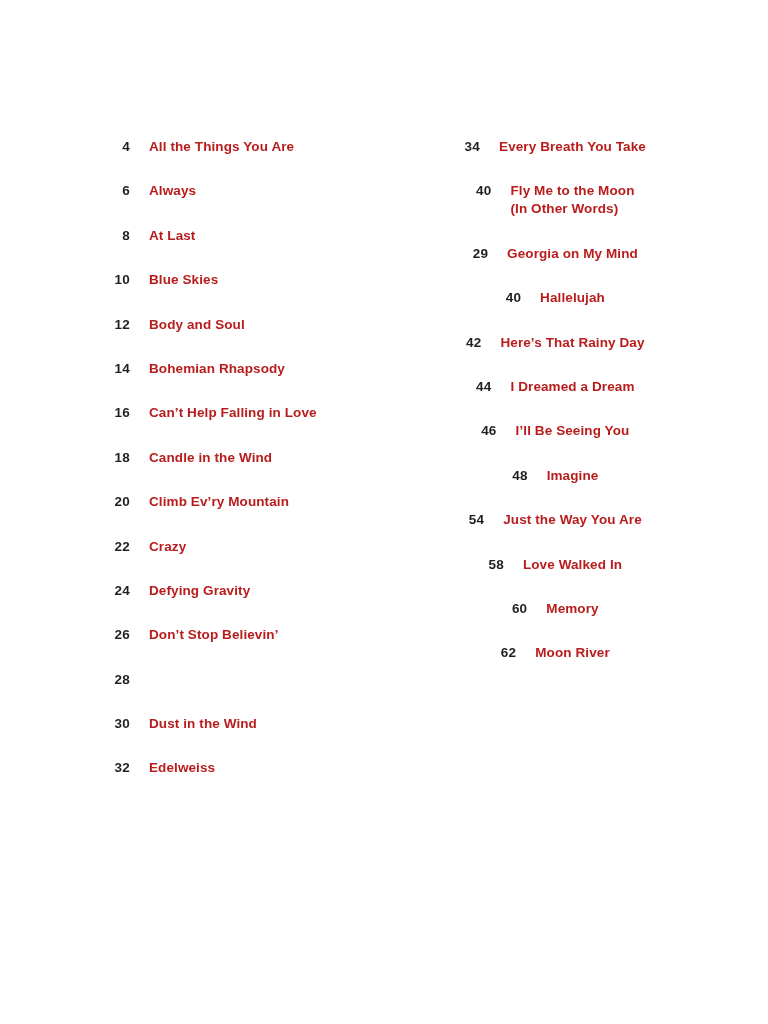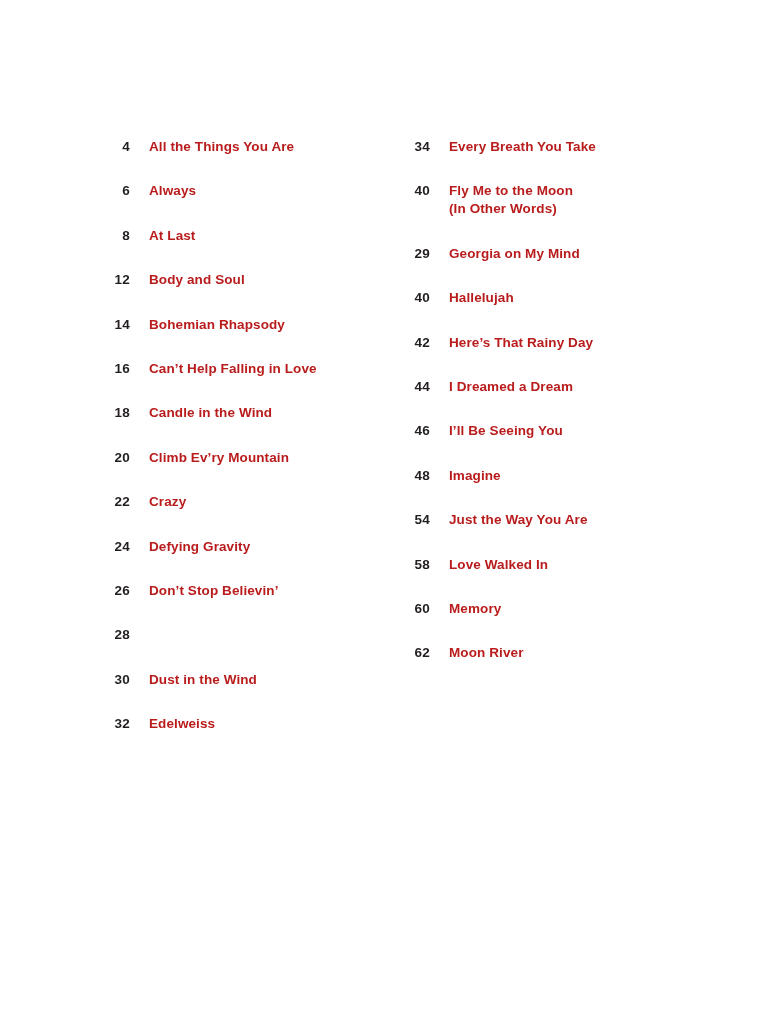--- a/index.html
+++ b/index.html
@@ -31,20 +31,21 @@
   }
   .toc-column {
     display: flex;
     flex-direction: column;
   }
   .toc-column.left {
     width: 300px;
   }
   .toc-column.right {
     width: 300px;
+    align-items: center;
   }
   .toc-entry {
     display: flex;
     flex-direction: row;
     align-items: flex-start;
     margin-bottom: 26.4px;
   }
   .toc-entry .page-num {
     width: 34px;
     flex: 0 0 34px;
@@ -76,20 +77,24 @@
         <span class="page-num">4</span>
         <span class="title">All the Things You Are</span>
       </div>
       <div class="toc-entry">
         <span class="page-num">6</span>
         <span class="title">Always</span>
       </div>
       <div class="toc-entry">
         <span class="page-num">8</span>
         <span class="title">At Last</span>
+      </div>
+      <div class="toc-entry">
+        <span class="page-num">10</span>
+        <span class="title">Blue Skies</span>
       </div>
       <div class="toc-entry">
         <span class="page-num">12</span>
         <span class="title">Body and Soul</span>
       </div>
       <div class="toc-entry">
         <span class="page-num">14</span>
         <span class="title">Bohemian Rhapsody</span>
       </div>
       <div class="toc-entry">

